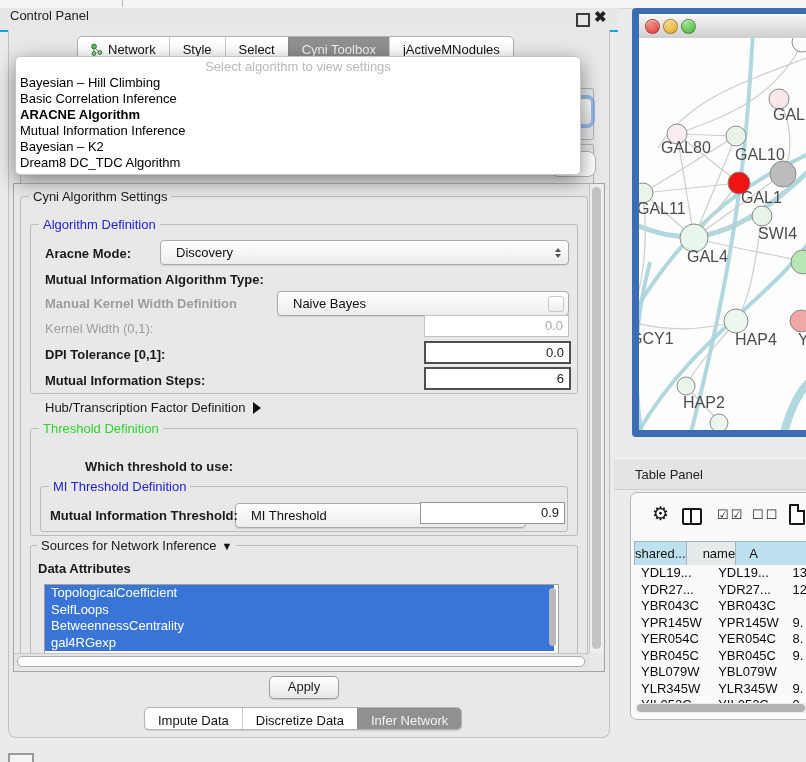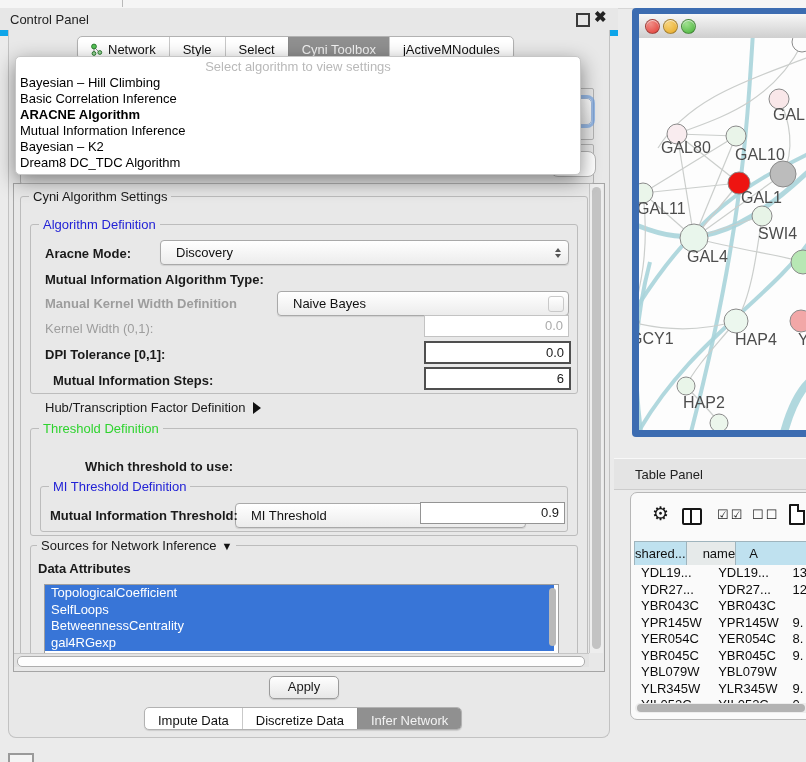--- a/index.html
+++ b/index.html
@@ -8,21 +8,21 @@
   .abs{position:absolute}
   .lbl{font-size:13px;white-space:nowrap}
   .b{font-weight:700}
   .dis{color:#9d9d9d}
   .blue{color:var(--title-blue,#2222d6)}
   .green{color:var(--title-green,#2fd32f)}
 
   
   .topstrip{left:0;top:0;width:806px;height:8px;background:#f5f5f5;border-bottom:1px solid #d6d6d6}
   .topstrip .tick{position:absolute;left:122px;top:0;width:1px;height:7px;background:#b9b9b9}
-  .cp-titlebar{left:0;top:8px;width:618px;height:22px;background:#e7e7e7;border-bottom:6px solid #0ea5e9;display:flex;align-items:center}
+  .cp-titlebar{left:0;top:8px;width:618px;height:22px;background:#e7e7e7;border-bottom:2px solid #0ea5e9;display:flex;}
   .cp-title{margin-left:10px;color:#222}
   .float-ico{position:absolute;left:576px;top:13px;width:10px;height:10px;border:2px solid #3a3a3a;background:transparent}
   .close-ico{position:absolute;left:594px;top:8px;font-size:15px;font-weight:700;color:#222}
 
   
   .cp-body{left:8px;top:30px;width:600px;height:707px;background:#e8e8e8;border:1px solid #c2c2c2;border-top:none;border-radius:0 0 8px 8px}
 
   
   .seg{display:flex;background:#fff;border:1px solid #b2b2b2;border-radius:5px;overflow:hidden;box-shadow:0 1px 1px rgba(0,0,0,.12)}
   .seg .s{display:flex;align-items:center;gap:5px;justify-content:center;border-left:1px solid #c9c9c9;padding:12px 13px;font-size:13px;color:#111;white-space:nowrap}
@@ -192,21 +192,21 @@
         <span class="up"></span>
         <span class="dn"></span>
       </span>
   </div>
   <div class="abs lbl b dis" style="left:45px;top:296px">Manual Kernel Width Definition</div>
   <div class="abs cb" style="left:548px;top:296px"></div>
   <div class="abs lbl dis" style="left:45px;top:321px">Kernel Width (0,1):</div>
   <div class="abs field off" style="left:424px;top:315px;width:138px;height:20px">0.0</div>
   <div class="abs lbl b" style="left:45px;top:347px">DPI Tolerance [0,1]:</div>
   <div class="abs field strong" style="left:424px;top:341px;width:138px;height:19px">0.0</div>
-  <div class="abs lbl b" style="left:53px;top:373px">Mutual Information Steps:</div>
+  <div class="abs lbl b" style="left:45px;top:373px">Mutual Information Steps:</div>
   <div class="abs field strong" style="left:424px;top:367px;width:138px;height:19px">6</div>
 
   <div class="abs lbl" style="left:45px;top:400px">
     <span>Hub/Transcription Factor Definition</span><span class="tri-right"></span>
   </div>
 
   <div class="abs group" style="left:30px;top:428px;width:546px;height:106px">
     <span class="gtitle green">Threshold Definition</span>
   </div>
   <div class="abs lbl b" style="left:85px;top:459px">Which threshold to use:</div>

